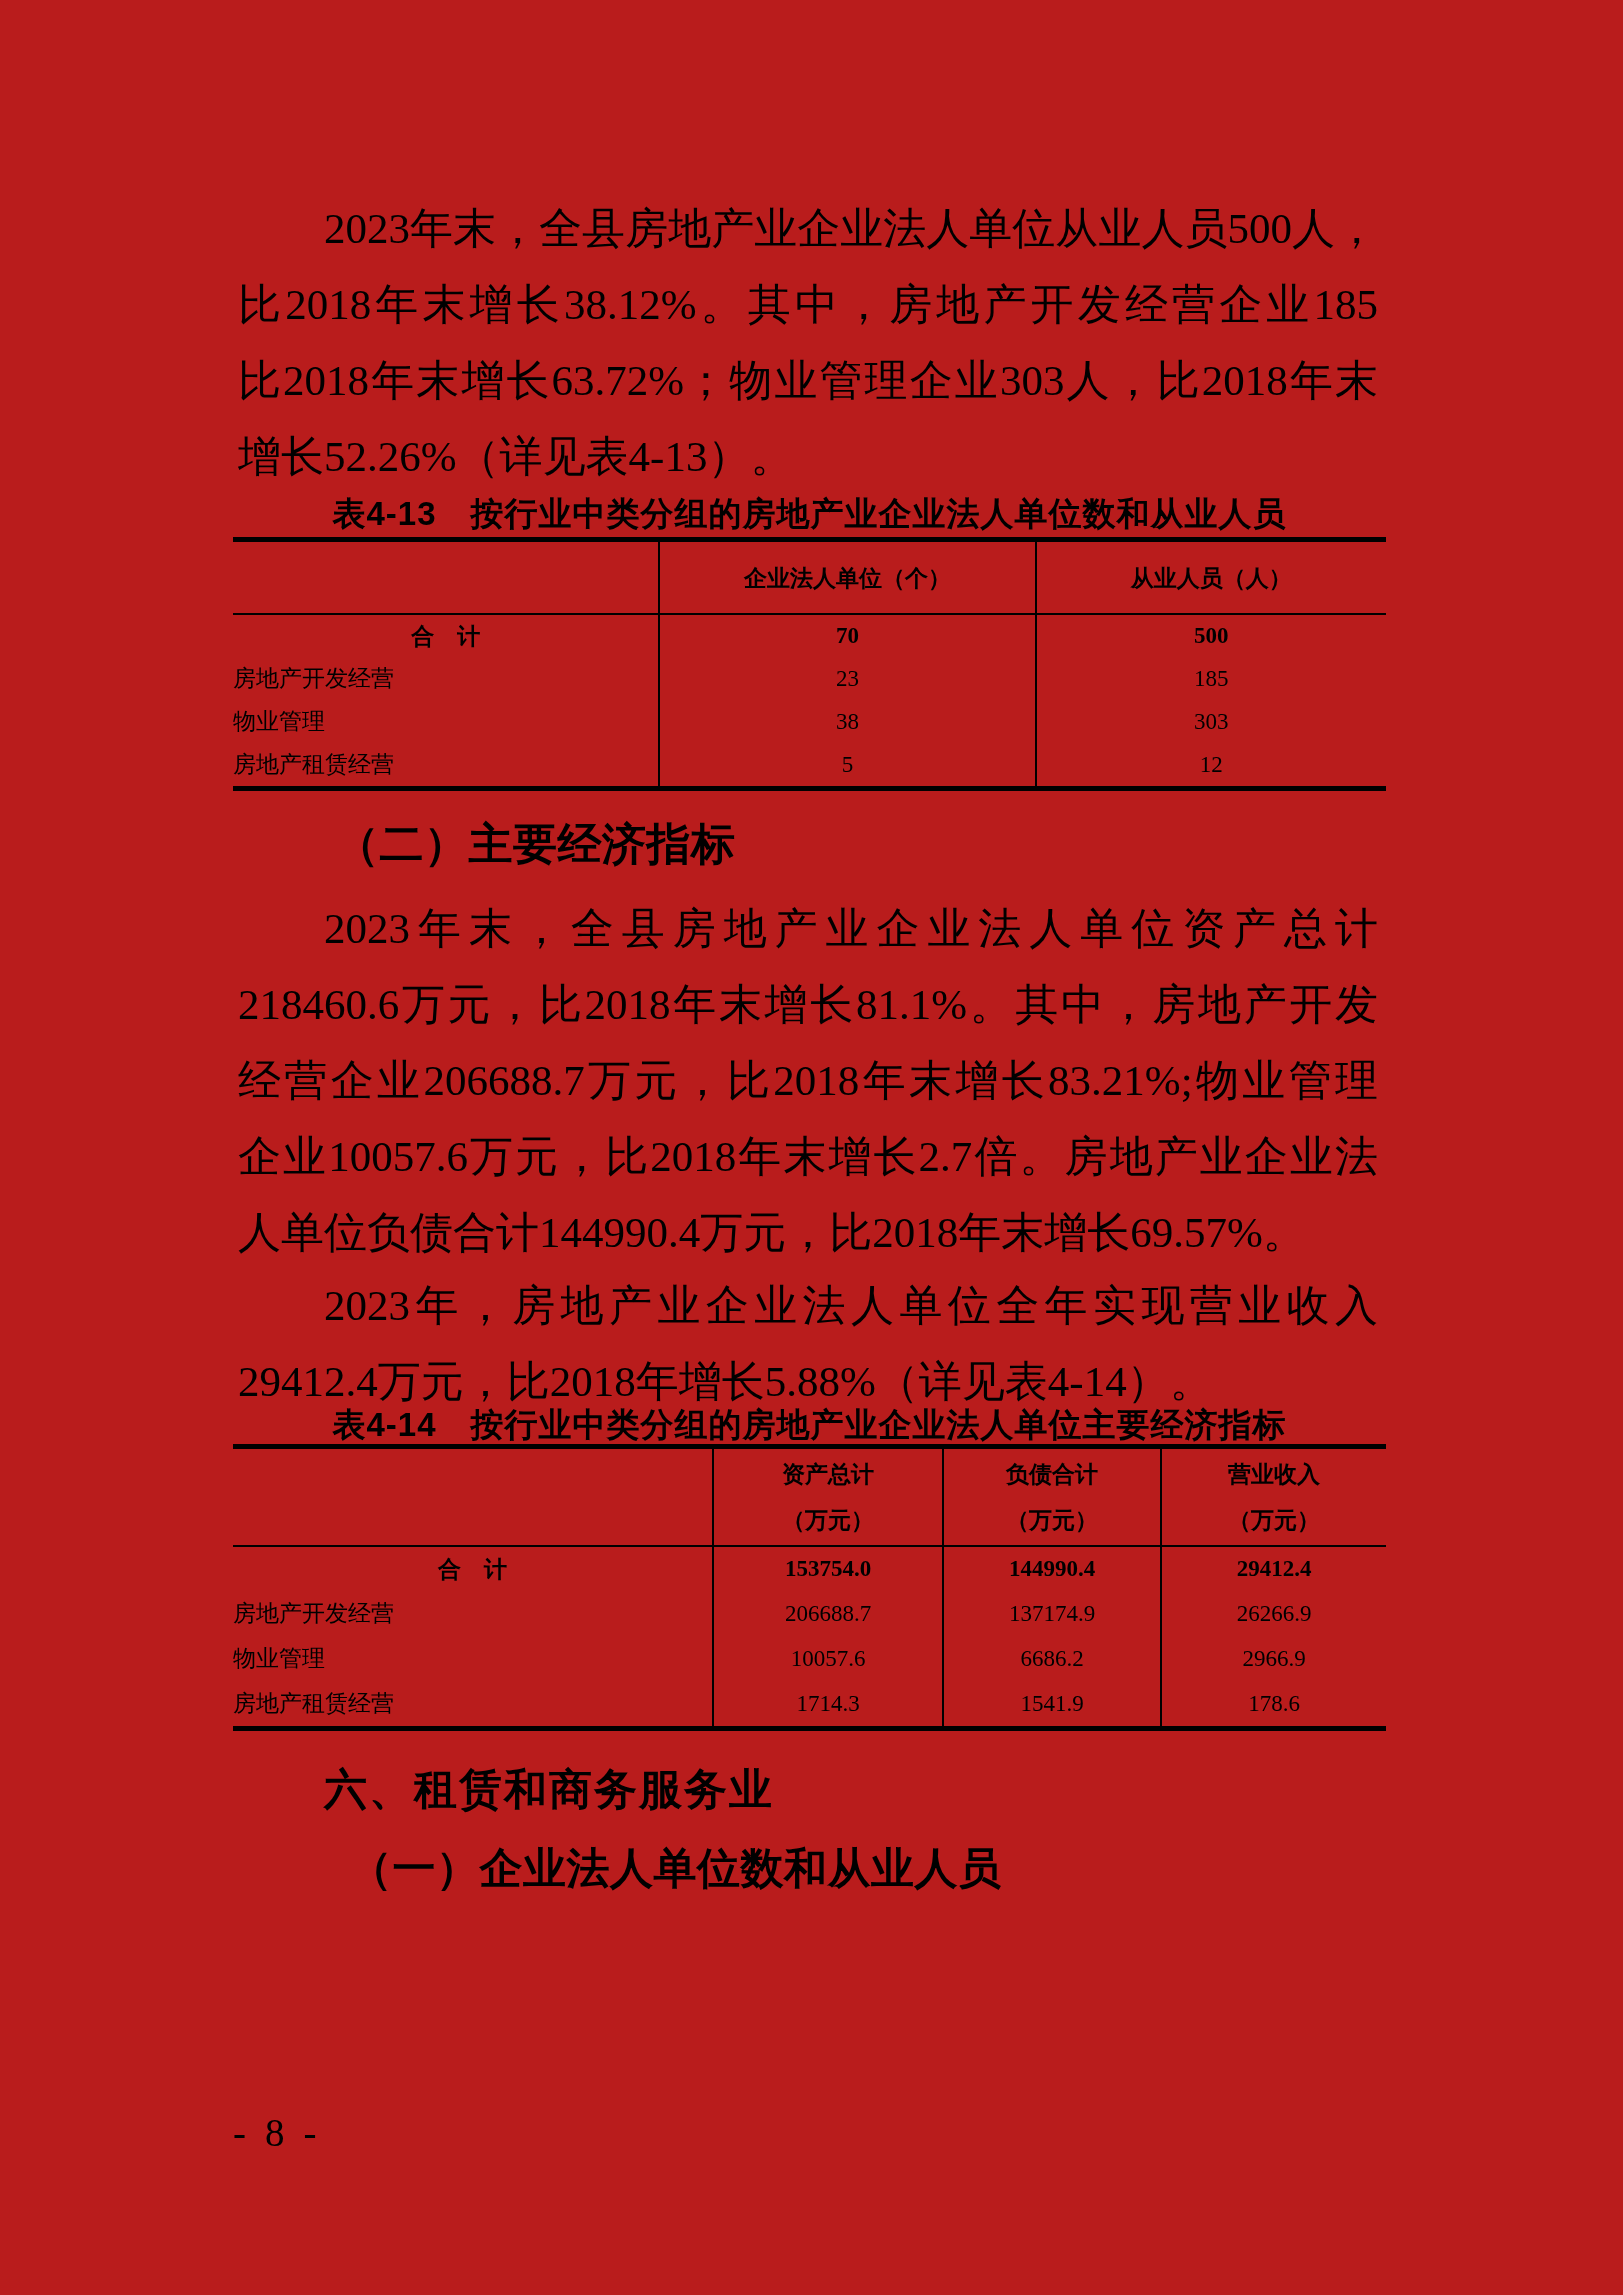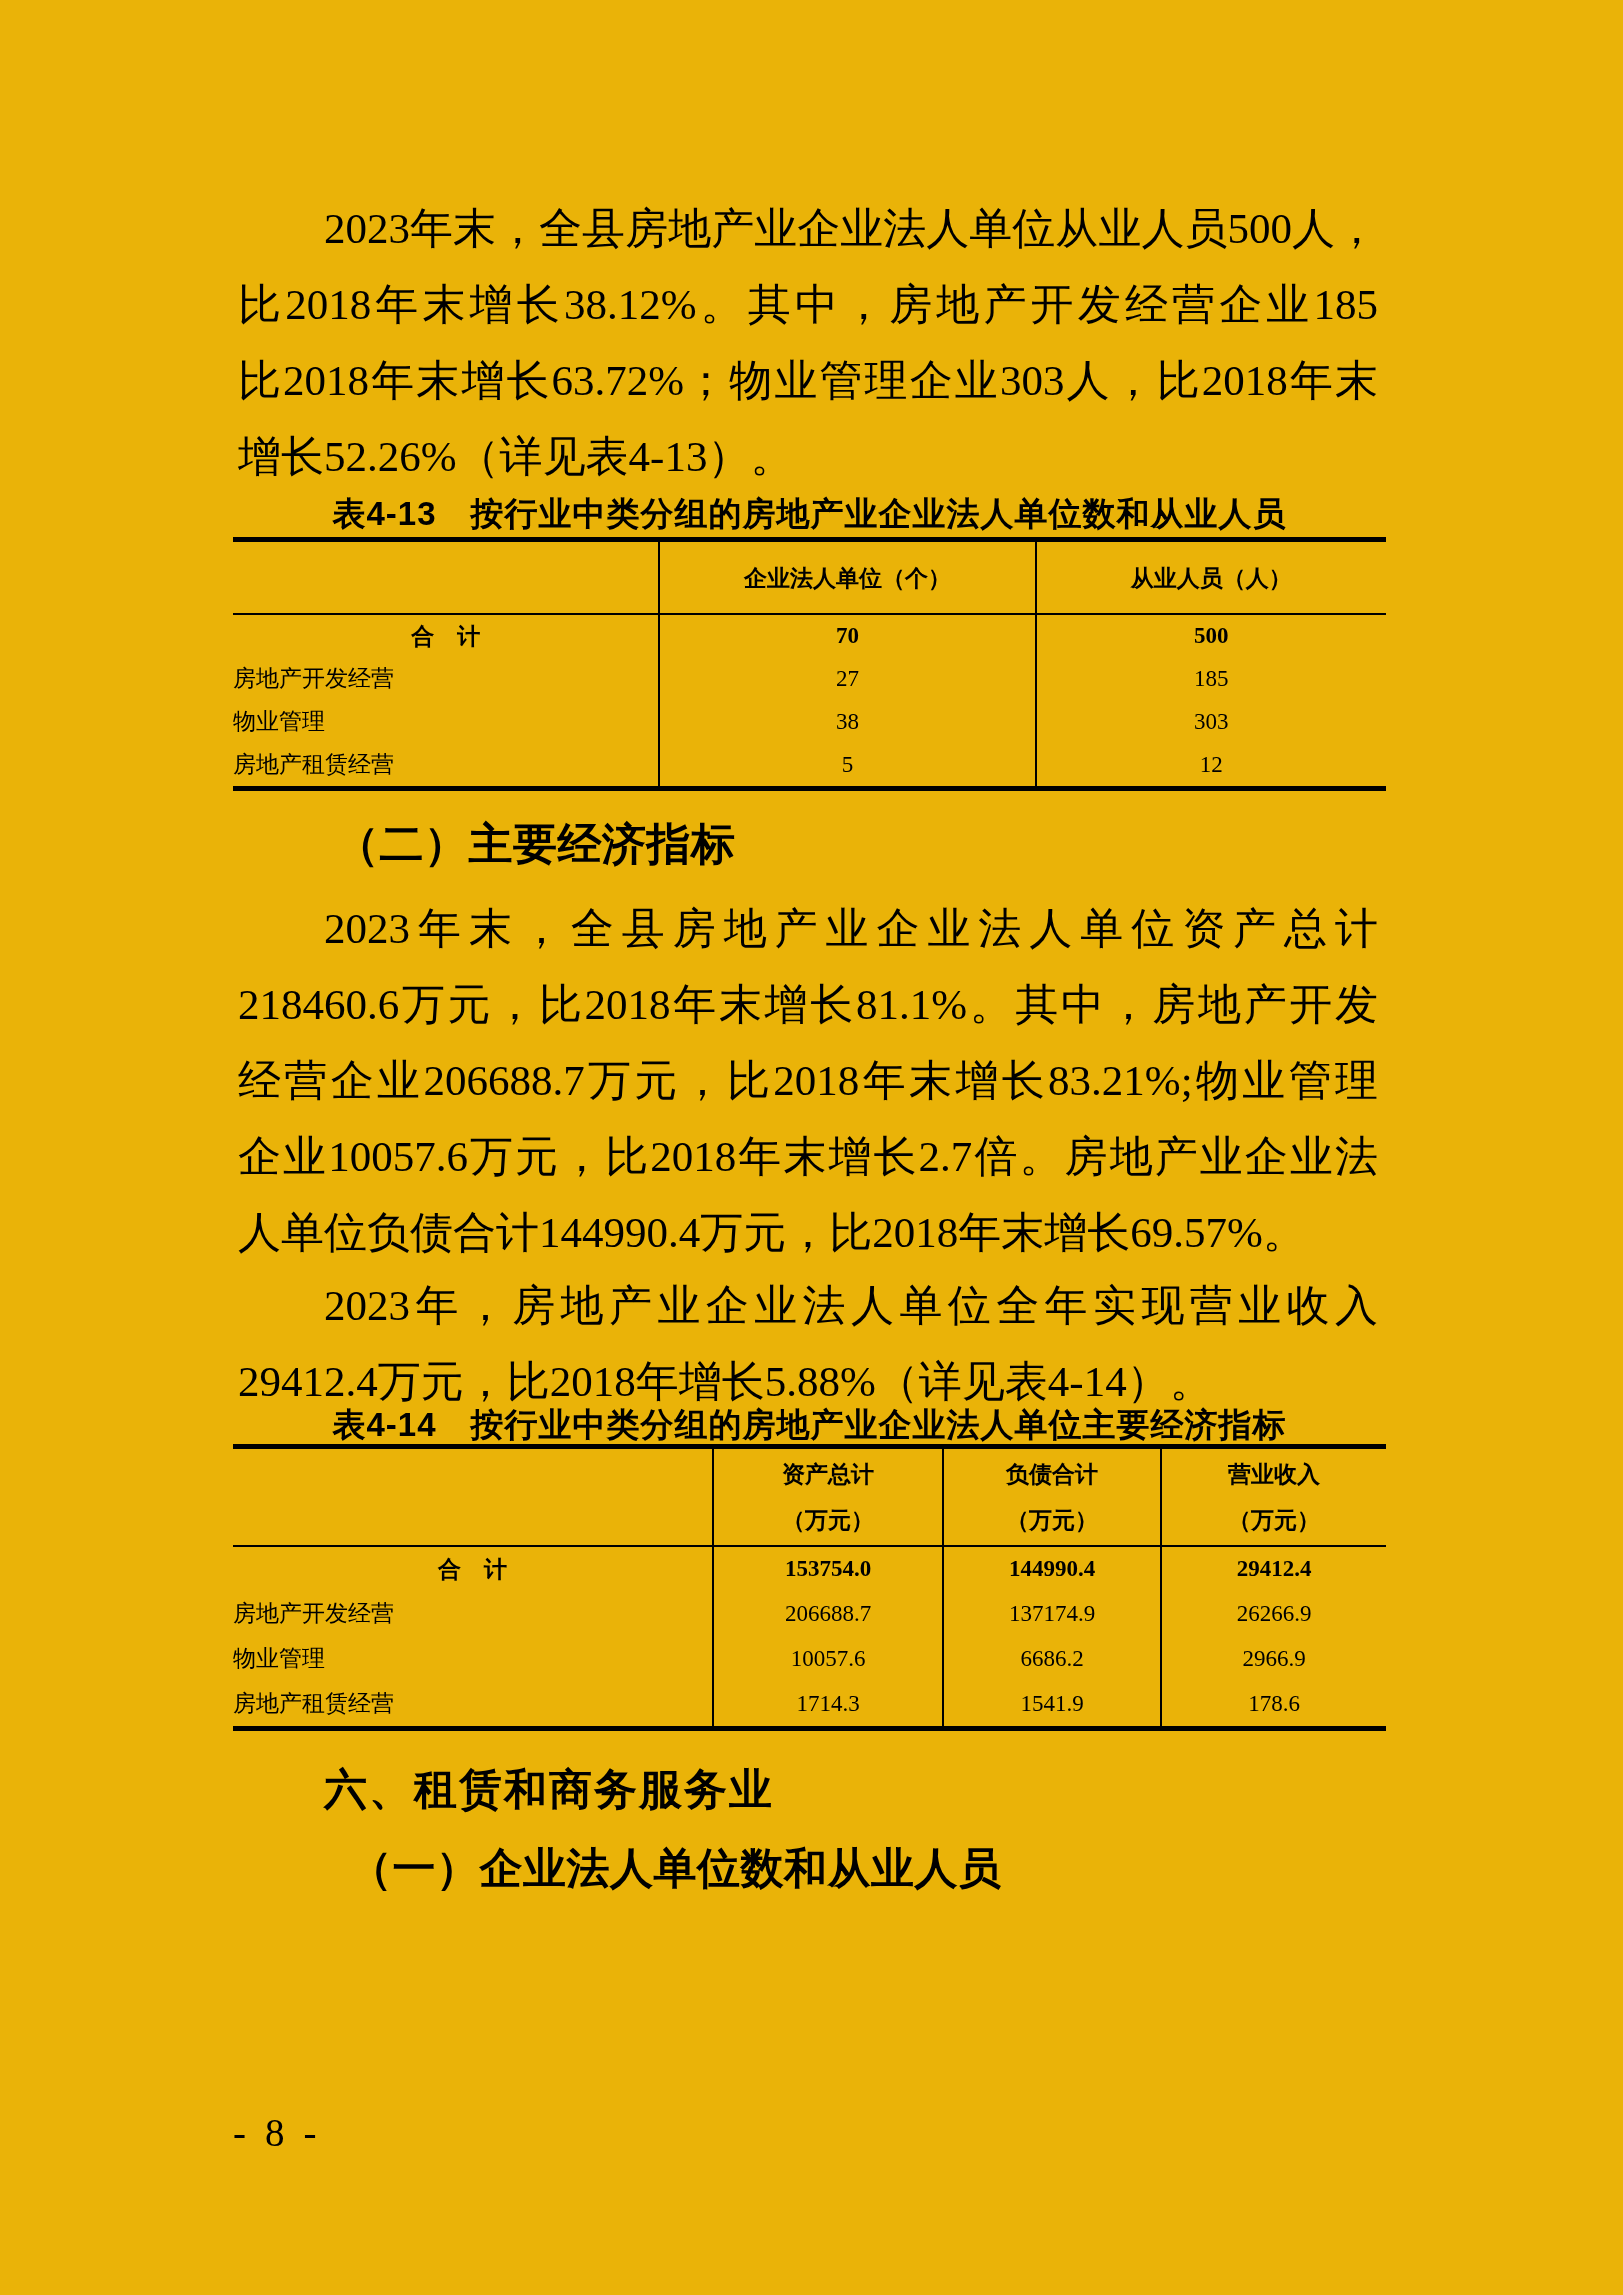--- a/index.html
+++ b/index.html
@@ -1,20 +1,20 @@
 <!DOCTYPE html>
 <html style="font-size:8.2px"><head>
 <meta charset="utf-8">
 <style>
   html, body { margin: 0; padding: 0; background: #e8e8e8; }
   .page {
     position: relative;
     width: 1623px;
     height: 2295px;
-    background: #eab308;
+    background: #b91c1c;
     color: #000000;
     font-family: "Liberation Serif", "DejaVu Serif", serif;
     overflow: hidden;
   }
   
   .para {
     position: absolute;
     left: 238px;
     width: 1140px;
     font-size: 43px;
@@ -131,21 +131,21 @@
           <td class="vline hcell">企业法人单位（个）</td>
           <td class="hcell">从业人员（人）</td>
         </tr>
         <tr class="totalrow" style="height:43px;">
           <td class="vline ctr">合　计</td>
           <td class="vline num">70</td>
           <td class="num">500</td>
         </tr>
         <tr style="height:43px;">
           <td class="vline lab">房地产开发经营</td>
-          <td class="vline num">27</td>
+          <td class="vline num">23</td>
           <td class="num">185</td>
         </tr>
         <tr style="height:43px;">
           <td class="vline lab">物业管理</td>
           <td class="vline num">38</td>
           <td class="num">303</td>
         </tr>
         <tr style="height:43px;">
           <td class="vline lab">房地产租赁经营</td>
           <td class="vline num">5</td>

